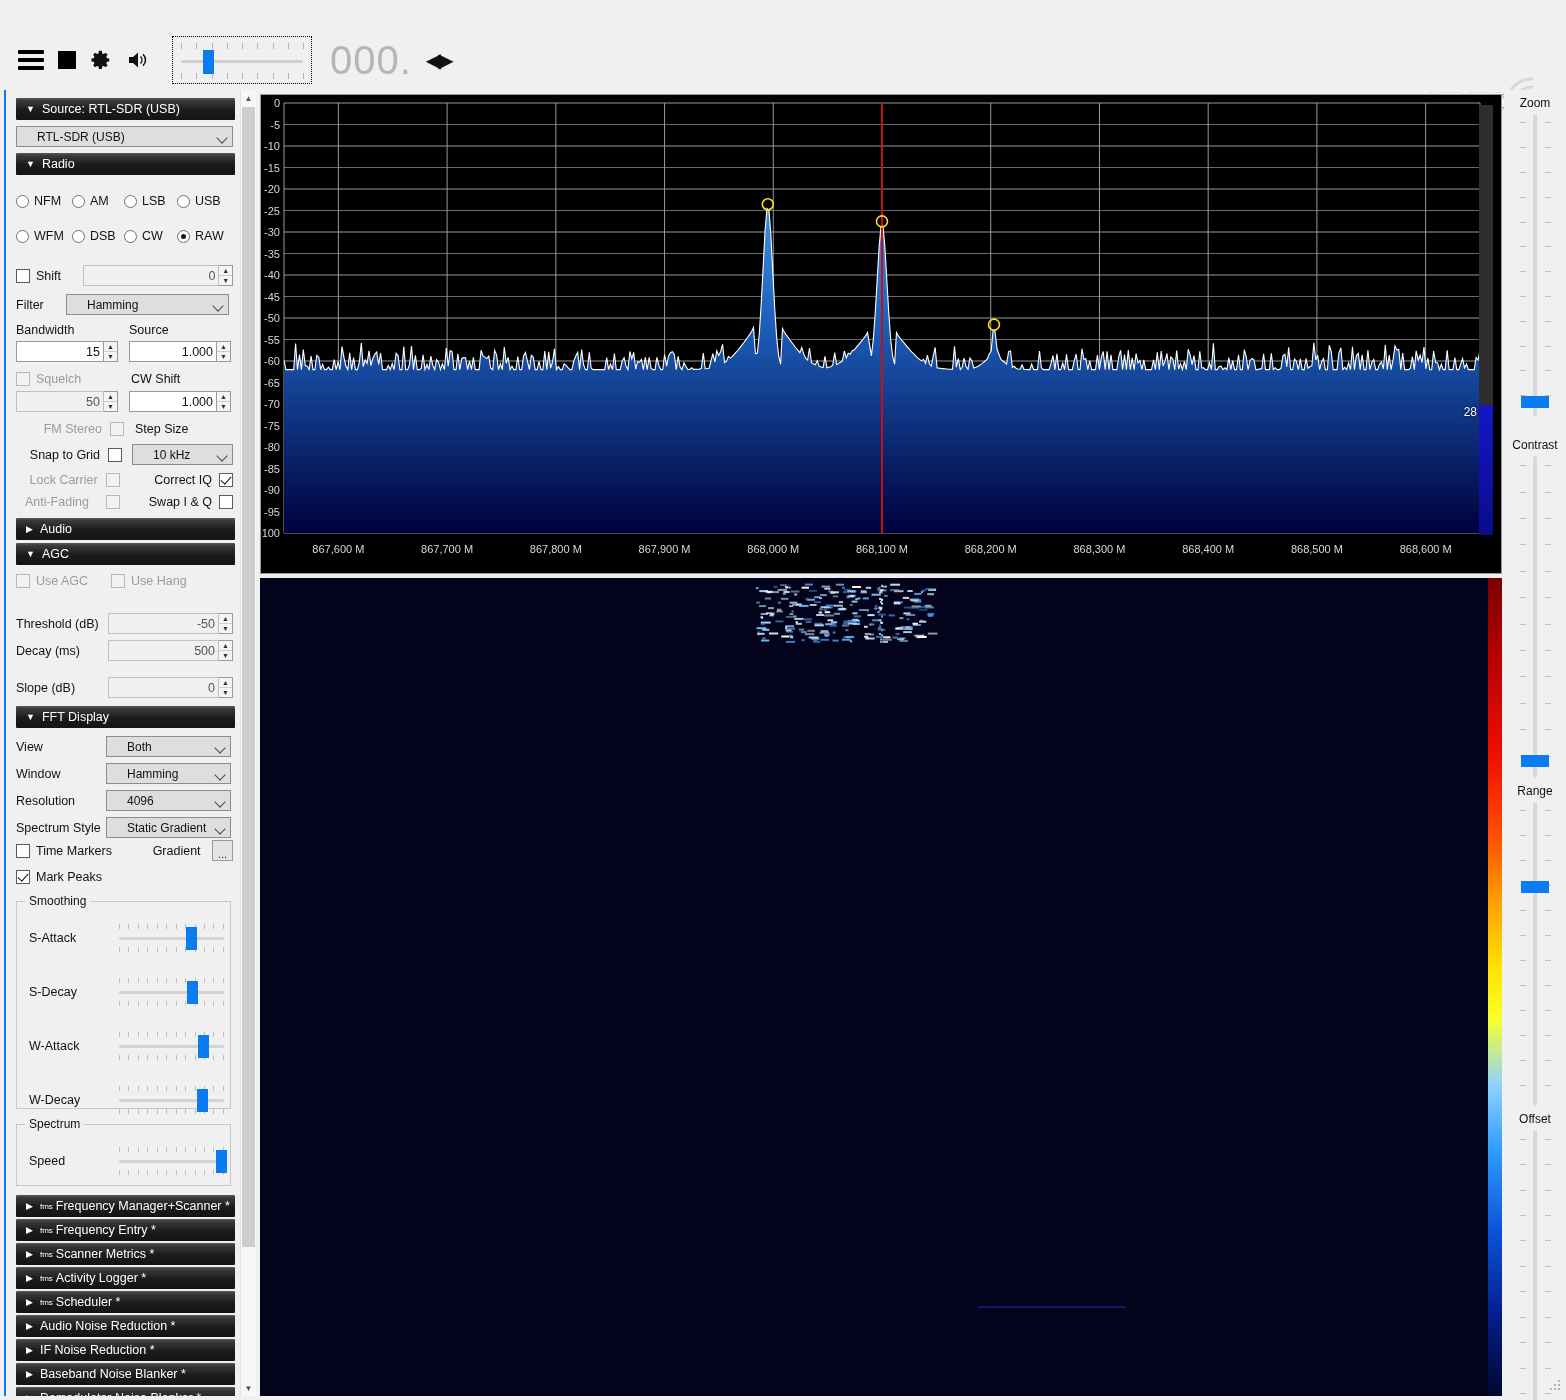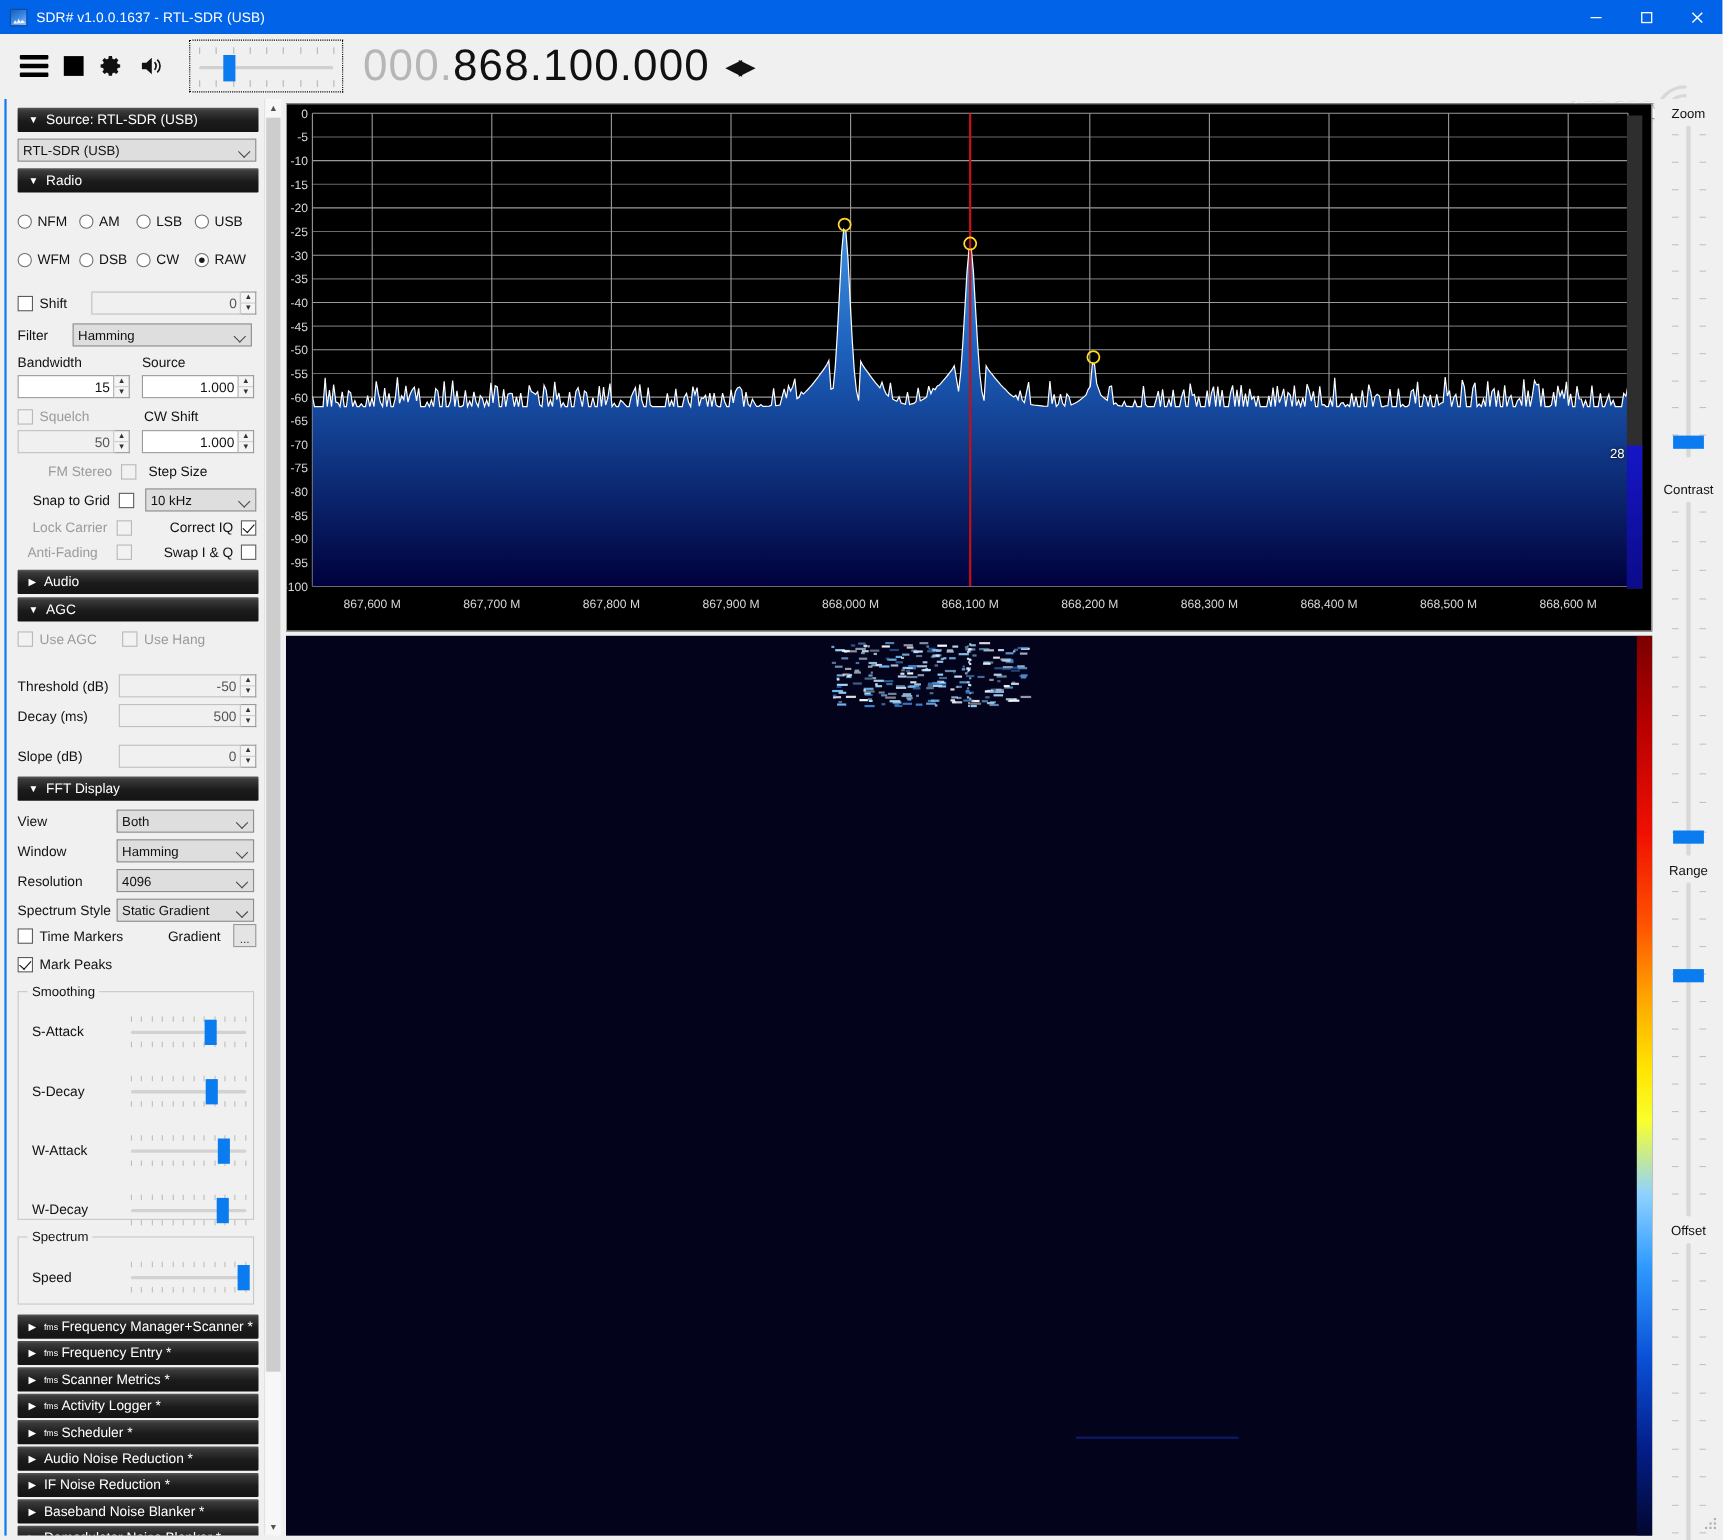--- a/index.html
+++ b/index.html
@@ -85,21 +85,21 @@
   .grp-header {
     height: 22px; margin: 0 8px 0 10px; color: #fff;
     background: linear-gradient(180deg,#5a5a5a 0%,#3a3a3a 12%, #1b1b1b 55%, #141414 100%);
     display:flex; align-items:center; font-size: 12.5px; border-radius: 1px;
   }
   .grp-header .tri { margin: 0 7px 0 10px; font-size: 9px; line-height: 1;}
   .grp-header .fmsbadge { font-size: 8px; vertical-align: super; margin-right:3px; }
   .lp-row { display:flex; align-items:center; padding: 0 10px; }
   select.ctl, input.ctl {
     font-family:"Liberation Sans", sans-serif; font-size: 12px; height: 21px;
-    border: 1px solid #8d8d8d; background: #e7e7e7; color:#111; padding: 0 4px;
+    border: 1px solid #8d8d8d; background: #e7e7e7; color:#111; padding: 0 20px;
   }
   select.ctl { -webkit-appearance:none; appearance:none; background: #dedede; padding-right: 18px;}
   .selwrap { position: relative; display:inline-block; }
   .selwrap:after {
     content:""; position:absolute; right:7px; top: 8px; width:7px; height:7px;
     border-left: 1.6px solid #4a4a4a; border-bottom: 1.6px solid #4a4a4a;
     transform: rotate(-45deg); pointer-events:none;
   }
   .txtin {
     font-family:"Liberation Sans", sans-serif; font-size: 12.5px; height: 21px;
@@ -185,42 +185,20 @@
   .vs-ticks i.r { left: 41px; }
   .vs-thumb { position:absolute; left: 17px; width: 28px; height: 12px; background:#0a7cf0;}
   .resize-grip { position:absolute; right: 4px; bottom: 4px; width: 12px; height: 12px; }
   .resize-grip i { position:absolute; width:2px; height:2px; background:#b0b0b0;}
 </style>
 </head>
 <body>
 
 <div id="app">
 
-  <div class="titlebar">
-    <span class="tb-icon"></span>
-    <span class="tb-title">SDR# v1.0.0.1637 - RTL-SDR (USB)</span>
-    <div class="win-btns">
-      <div class="win-btn">
-        <svg width="12" height="12" viewBox="0 0 12 12">
-            <line x1="1" y1="6" x2="11" y2="6" stroke="#fff" stroke-width="1.2"></line>
-          </svg>
-      </div>
-      <div class="win-btn">
-        <svg width="12" height="12" viewBox="0 0 12 12">
-            <rect x="1.5" y="1.5" width="9" height="9" fill="none" stroke="#fff" stroke-width="1.2"></rect>
-          </svg>
-      </div>
-      <div class="win-btn">
-        <svg width="12" height="12" viewBox="0 0 12 12">
-            <line x1="1.5" y1="1.5" x2="10.5" y2="10.5" stroke="#fff" stroke-width="1.3"></line>
-            <line x1="10.5" y1="1.5" x2="1.5" y2="10.5" stroke="#fff" stroke-width="1.3"></line>
-          </svg>
-      </div>
-    </div>
-  </div>
 
   <div class="toolbar">
     <div class="tbtn">
       <span class="hamburger">
           <i></i>
           <i></i>
           <i></i>
         </span>
     </div>
     <div class="tbtn">
@@ -258,21 +236,20 @@
           <i class="b" style="left:62.5%"></i>
           <i class="b" style="left:75%"></i>
           <i class="b" style="left:87.5%"></i>
           <i class="b" style="left:100%"></i>
       </div>
       <div class="vol-track"></div>
       <div class="vol-thumb"></div>
     </div>
     <div class="freq-display">
       <span class="dim">000.</span>
-        <span>868.100.000</span>
       <span class="freq-arrows">◀▶</span>
     </div>
 
     <div class="airspy">
       <svg width="56" height="40" viewBox="0 0 56 40">
         <g fill="none" stroke="#d8d8d8" stroke-width="3" stroke-linecap="round">
           <path d="M14 38 A26 26 0 0 1 40 12"></path>
           <path d="M22 38 A18 18 0 0 1 40 20"></path>
           <path d="M30 38 A10 10 0 0 1 40 28"></path>
         </g>

